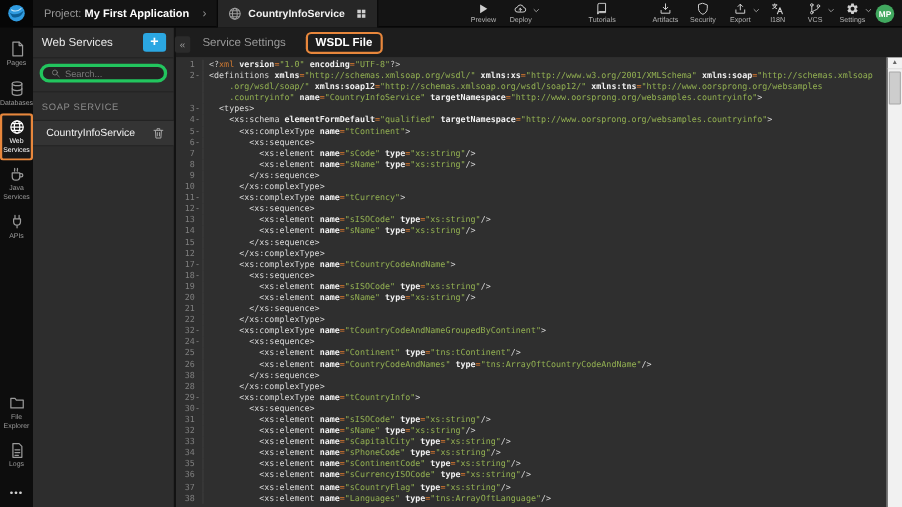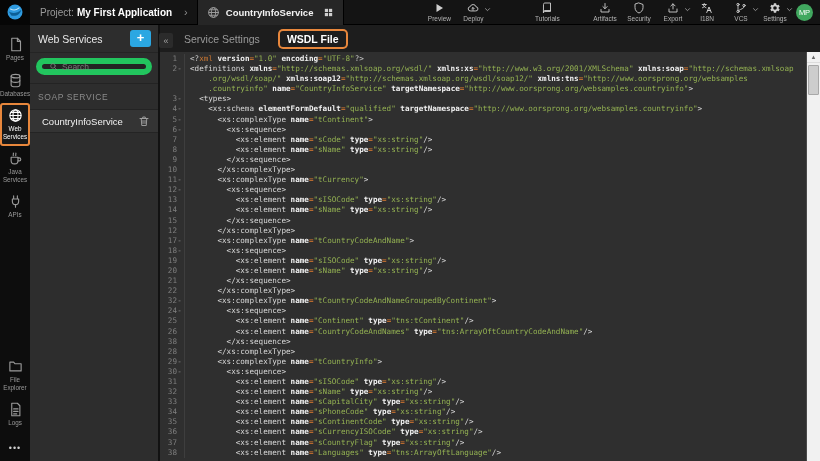--- a/index.html
+++ b/index.html
@@ -23,21 +23,21 @@
   .actions-left { display:flex; margin-left:78px; }
   .actions-left .action:nth-child(3) { margin-left:40px; }
   .actions-right { display:flex; margin-left:auto; }
   .action { position:relative; width:34px; display:flex; flex-direction:column; align-items:center; justify-content:center; color:#c9c9c9; }
   .action .aic { width:12px; height:12px; color:#cfcfcf; }
   .action .aic svg { width:12px; height:12px; }
   .action .lbl { font-size:6.5px; color:#b3b3b3; margin-top:1px; white-space:nowrap; }
   .action .chev { display:none; position:absolute; right:-1px; top:4px; width:7px; height:7px; color:#9d9d9d; }
   .action.dropdown .chev { display:block; }
   .avatar { width:17px; height:17px; border-radius:50%; background:#41a85f; color:#fff;
-            font-size:7.5px; font-weight:normal; display:flex; align-items:center; justify-content:center; margin:0 7px 0 4px; }
+            font-size:7.5px; font-weight:bold; display:flex; align-items:center; justify-content:center; margin:0 7px 0 4px; }
 
   
   .rail { position:absolute; top:25px; left:0; width:30px; bottom:0; background:#0d0d0d;
           display:flex; flex-direction:column; align-items:center; padding-top:7px; z-index:5; }
   .rail-item { width:30px; padding:5px 1px 6px; display:flex; flex-direction:column; align-items:center; gap:2px;
                color:#9a9a9a; text-align:center; }
   .rail-item .ric { width:15px; height:15px; }
   .rail-item .ric svg { width:15px; height:15px; }
   .rail-item .lbl { font-size:6.3px; line-height:1.2; }
   .rail-item.active { color:#ffffff; background:#181818; }
@@ -47,21 +47,21 @@
 
   
   .panel { position:absolute; top:25px; left:30px; width:130px; bottom:0; background:#2d2d2d;
            border-right:2px solid #121212; z-index:4; }
   .panel-header { height:28px; display:flex; align-items:center; justify-content:space-between;
                   padding:0 7px 0 8px; border-bottom:1px solid #242424; }
   .panel-title { color:#e9e9e9; font-size:10.5px; }
   .add-btn { width:21px; height:17px; background:#2ba7e2; border-radius:3px; color:#fff; font-size:13px;
              line-height:15px; text-align:center; font-weight:bold; }
   .search-row { padding:5px 6px 8px; border-bottom:1px solid #232323; }
-  .search-box { height:17px; background:#232323; border:6px solid #22c55e; border-radius:9px;
+  .search-box { height:17px; background:#232323; border:3px solid #22c55e; border-radius:9px;
                 display:flex; align-items:center; gap:4px; padding:0 7px; }
   .search-box .sic { width:9px; height:9px; color:#8a8a8a; flex:0 0 auto; }
   .search-box input { flex:1; min-width:0; background:transparent; border:none; outline:none;
                       color:#a8a8a8; font-size:8.5px; font-family:"Liberation Sans",sans-serif; }
   .search-box input::placeholder { color:#7a7a7a; }
   .section-label { color:#8b8b8b; font-size:8.5px; letter-spacing:.6px; padding:8px 8px 7px;
                    border-bottom:1px solid #232323; }
   .service-item { height:23px; display:flex; align-items:center; justify-content:space-between;
                   padding:0 8px 0 6px; background:#343434; border-bottom:1px solid #242424; }
   .service-name { color:#f2f2f2; font-size:9.5px; padding:2px 6px; white-space:nowrap; }

